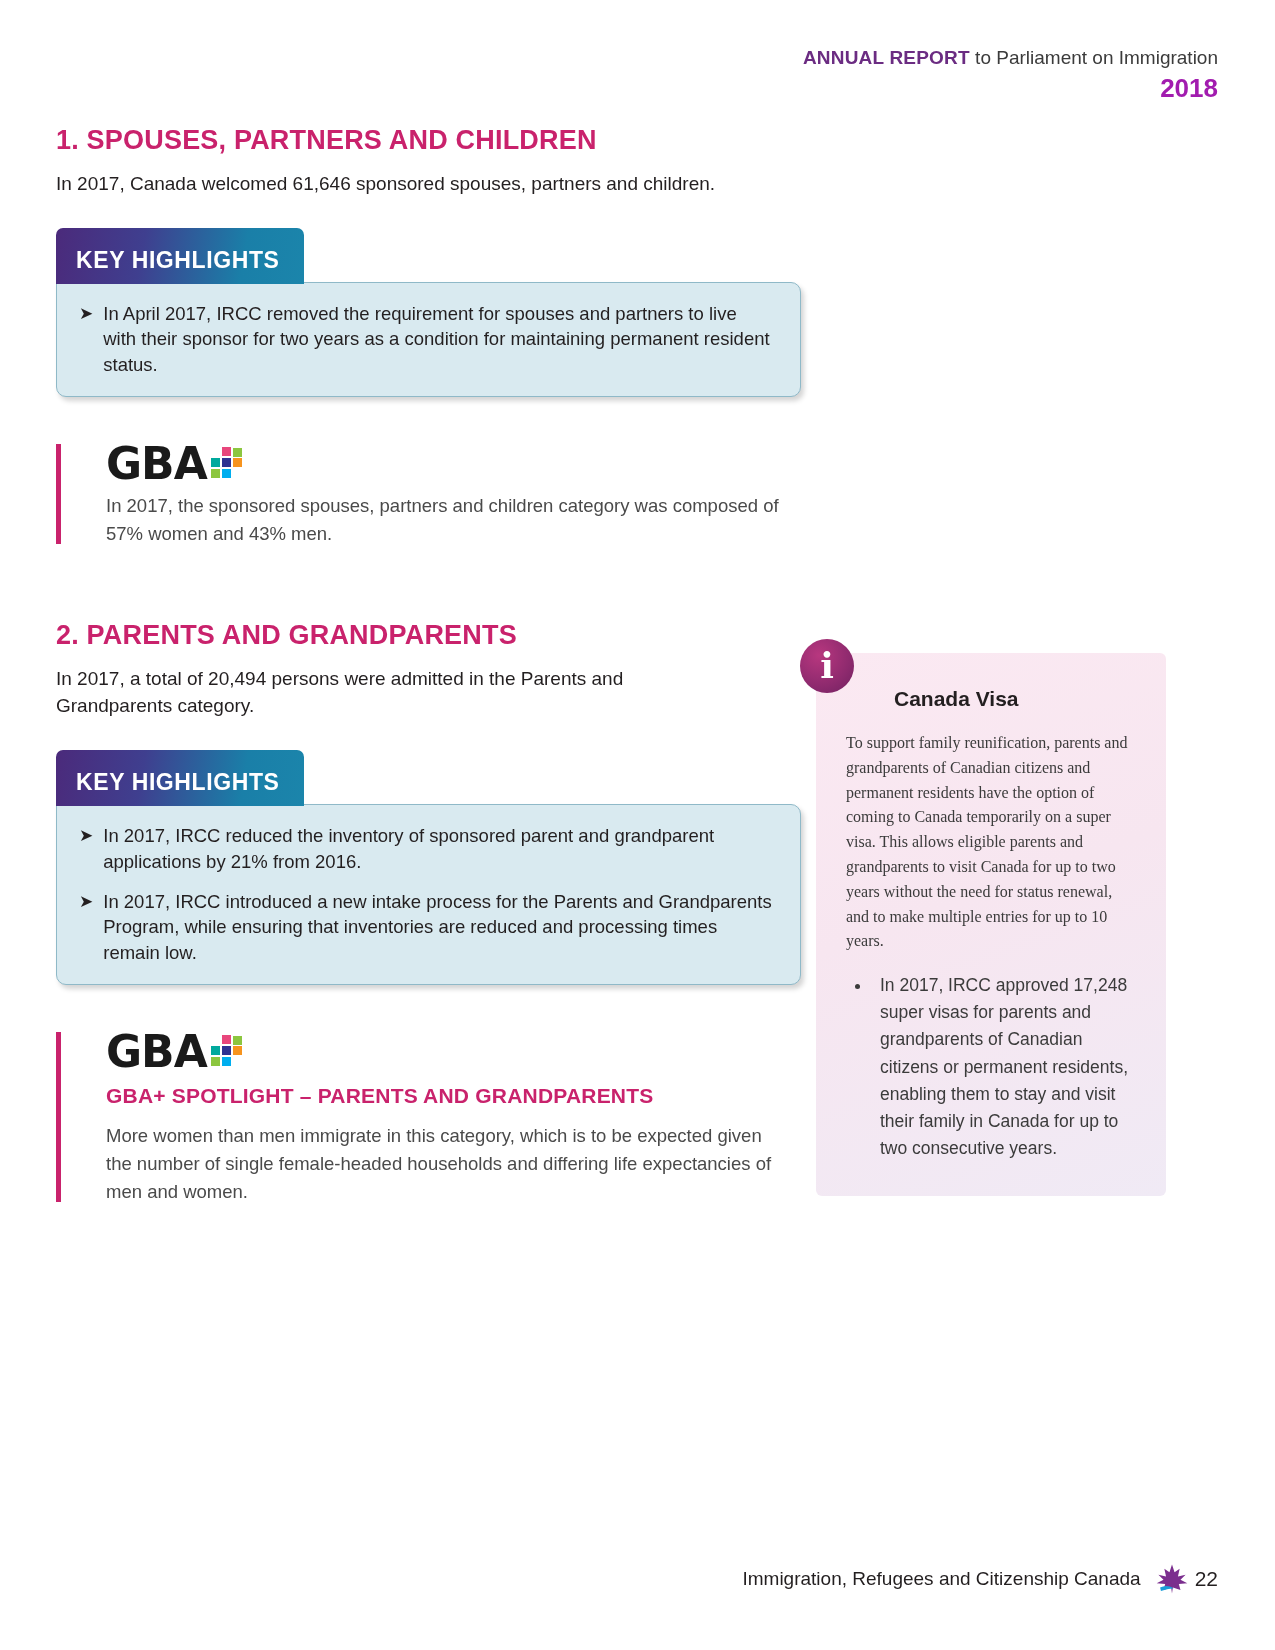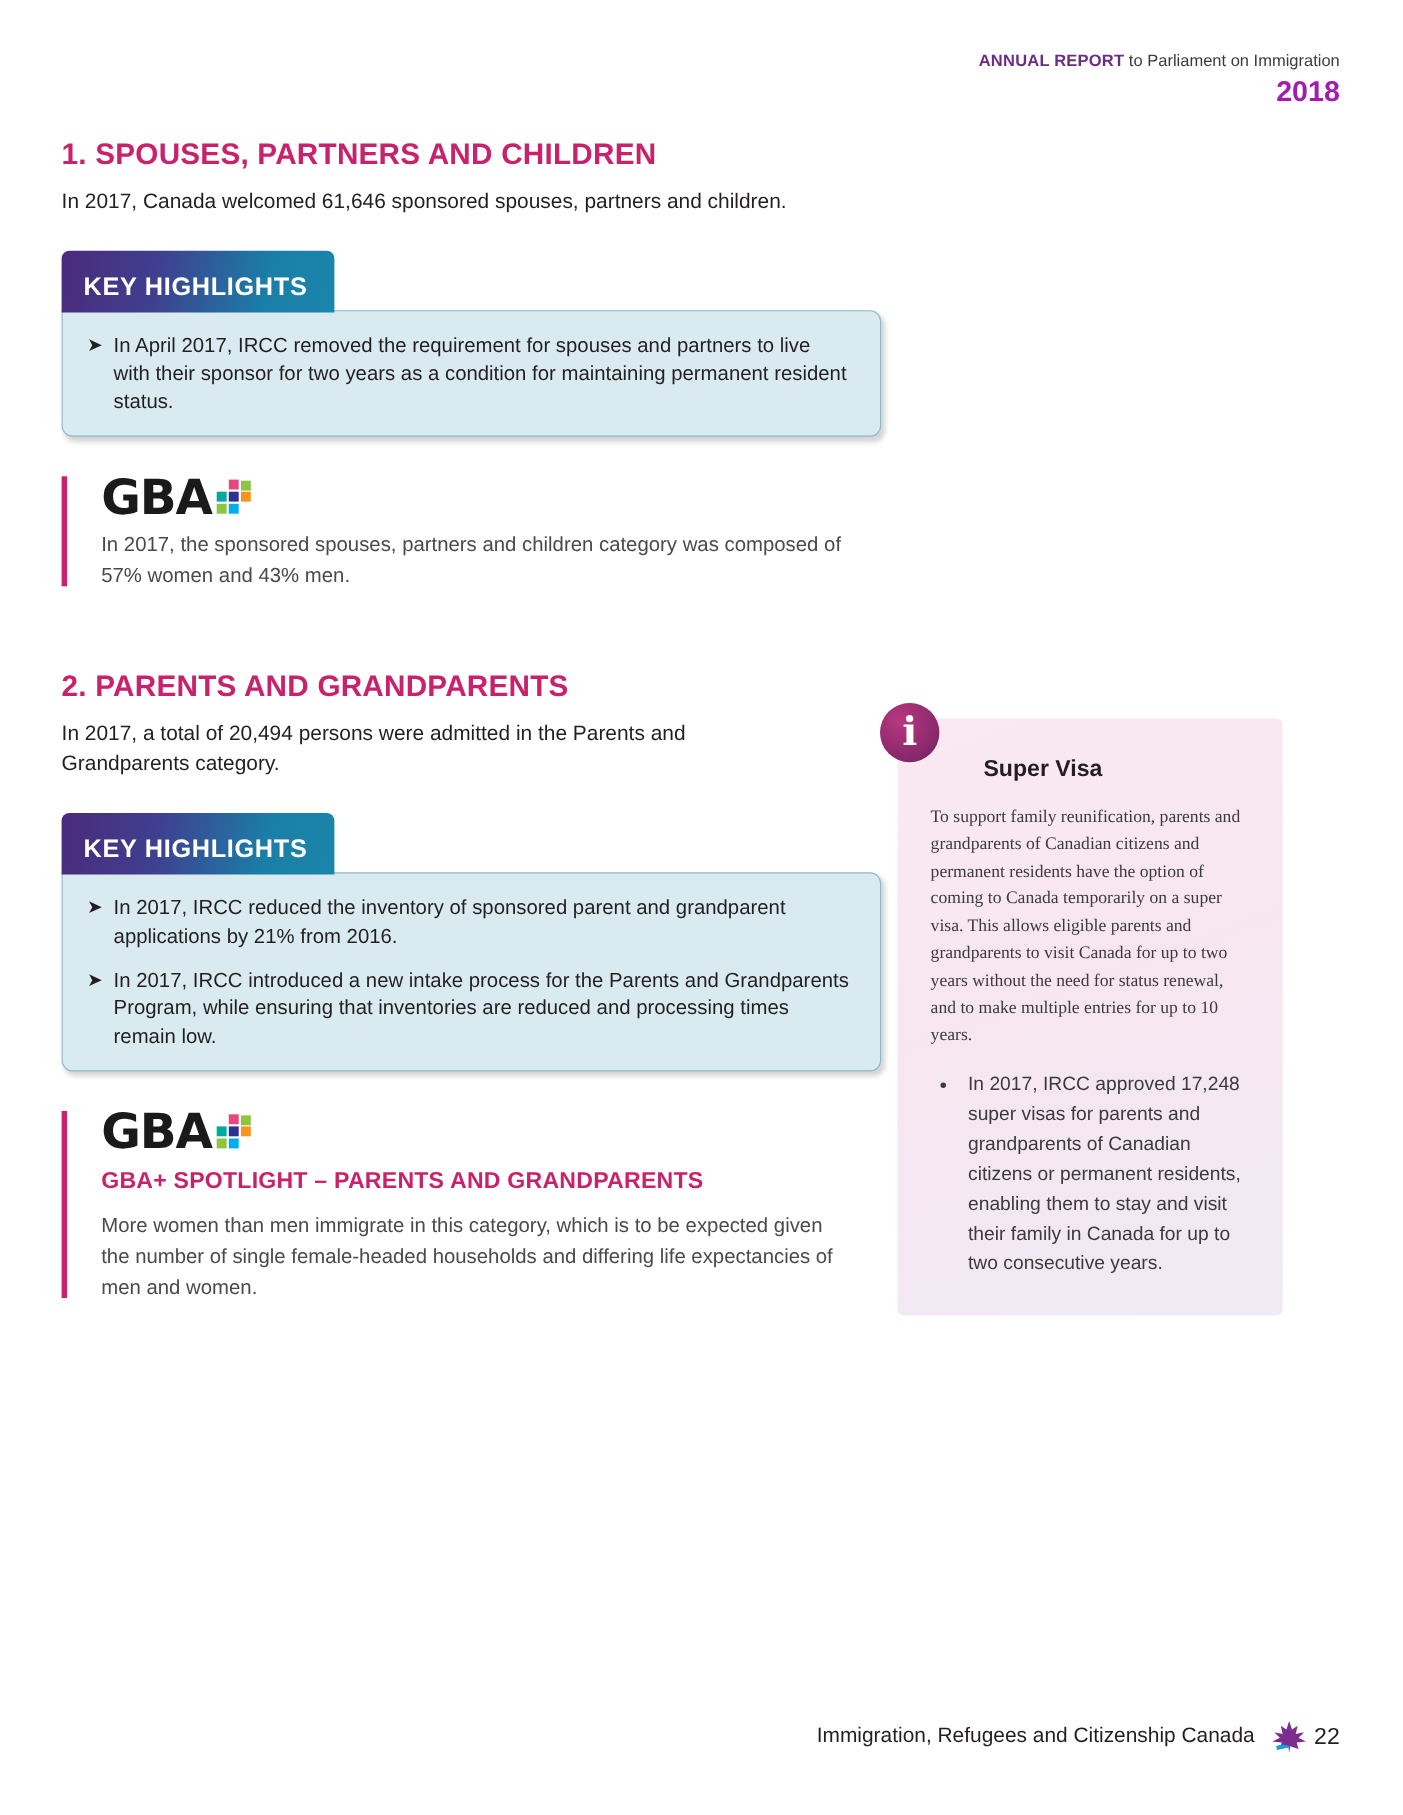--- a/index.html
+++ b/index.html
@@ -18,21 +18,21 @@
 
   
   .page-header {
     position: absolute;
     top: 46px;
     right: 57px;
     text-align: right;
     line-height: 1.3;
   }
   .page-header .line1 {
-    font-size: 15px;
+    font-size: 19px;
     color: #3b3b3b;
   }
   .page-header .line1 .strong {
     color: #6b2c82;
     font-weight: bold;
     letter-spacing: 0.2px;
   }
   .page-header .line2 {
     font-size: 26px;
     font-weight: bold;
@@ -122,22 +122,22 @@
     flex: 0 0 auto;
     margin-right: 10px;
     color: #231f20;
     font-size: 17px;
     line-height: 1.5;
   }
 
   
   .gba-block {
     position: relative;
-    margin-top: 34px;
-    padding-left: 36px;
+    margin-top: 45px;
+    padding-left: 50px;
   }
   .gba-bar {
     position: absolute;
     left: 0;
     top: 2px;
     bottom: 4px;
     width: 5px;
     background: #c9226c;
   }
   .gba-logo {
@@ -335,21 +335,21 @@
         <h3 class="gba-title">GBA+ SPOTLIGHT – PARENTS AND GRANDPARENTS</h3>
         <p class="gba-body">More women than men immigrate in this category, which is to be expected given the number of single female-headed households and differing life expectancies of men and women.</p>
       </div>
     </div>
 
   </div>
 
   <div class="right-col">
     <div class="sv-box">
       <div class="sv-icon">i</div>
-      <h3 class="sv-title">Super Visa</h3>
+      <h3 class="sv-title">Canada Visa</h3>
       <p class="sv-text">To support family reunification, parents and grandparents of Canadian citizens and permanent residents have the option of coming to Canada temporarily on a super visa. This allows eligible parents and grandparents to visit Canada for up to two years without the need for status renewal, and to make multiple entries for up to 10 years.</p>
       <ul class="sv-list">
         <li>In 2017, IRCC approved 17,248 super visas for parents and grandparents of Canadian citizens or permanent residents, enabling them to stay and visit their family in Canada for up to two consecutive years.</li>
       </ul>
     </div>
   </div>
 
 </div>
 
 <div class="page-footer">

